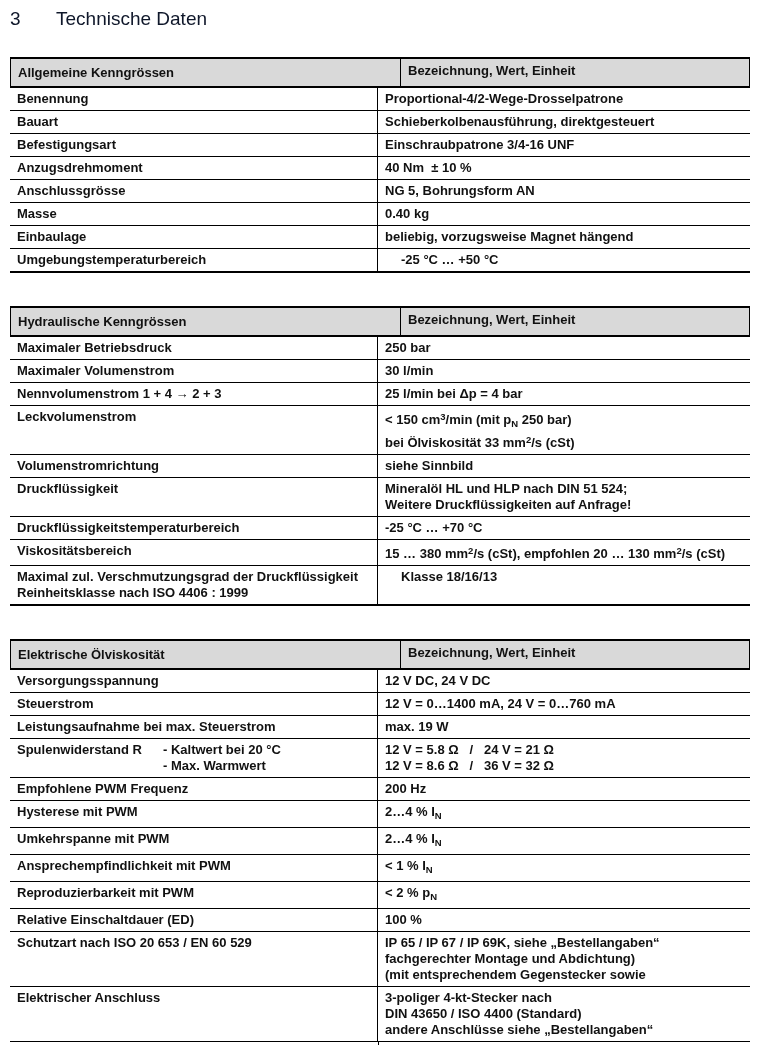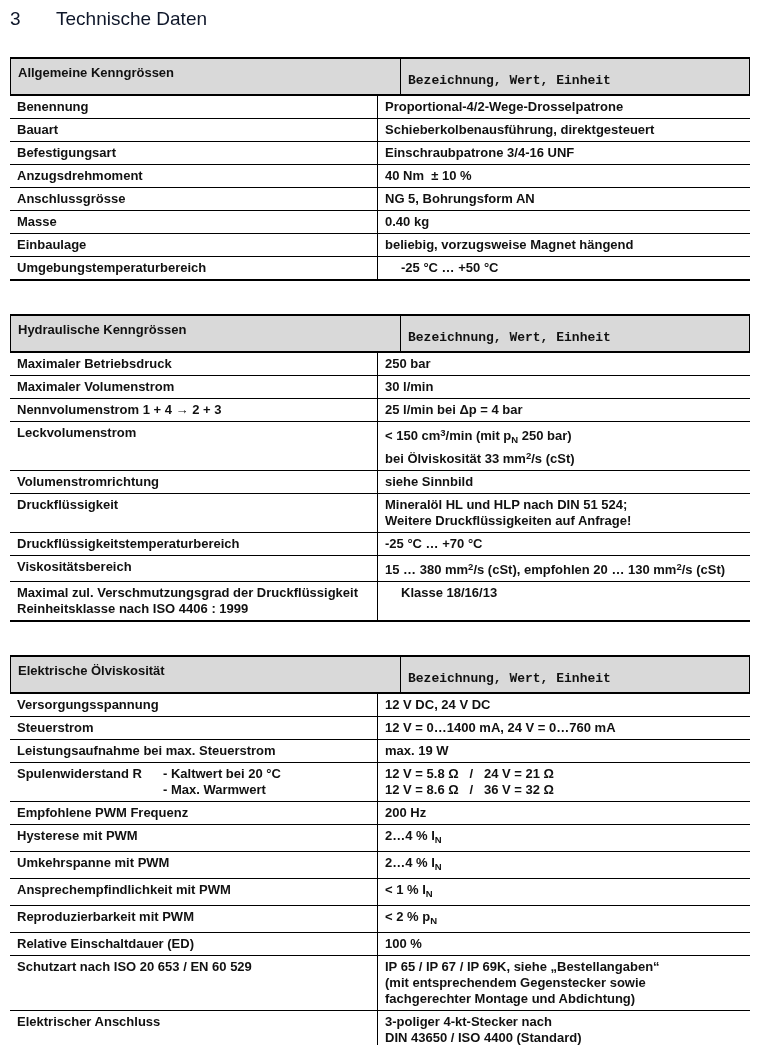--- a/index.html
+++ b/index.html
@@ -37,21 +37,21 @@
     border: 1px solid var(--border-color);
     border-top-width: 2px;
     border-bottom-width: 2px;
     font-weight: bold;
   }
   .thead .c1 {
     width: 390px;
     padding: 6px 18px 6px 7px;
     border-right: 1px solid var(--border-color);
   }
-  .thead .c2 { flex: 1; padding: 14px 8px 6px 7px; font-family: Liberation Mono, monospace; }
+  .thead .c2 { flex: 1; padding: 4px 8px 6px 7px; }
 
   .row { display: flex; border-bottom: 1px solid var(--border-color); font-weight: bold; }
   .row .c1 {
     width: 368px;
     padding: 3px 8px 3px 7px;
     border-right: 1px solid var(--border-color);
   }
   .row .c2 { flex: 1; padding: 3px 8px 3px 7px; }
 
   
@@ -328,22 +328,22 @@
           <div class="c2">
             <div class="cell-line"><span class="seg">100 %</span></div>
           </div>
         </div>
         <div class="row">
           <div class="c1">
             <div class="cell-line"><span class="seg">Schutzart nach ISO 20 653 / EN 60 529</span></div>
           </div>
           <div class="c2">
             <div class="cell-line"><span class="seg">IP 65 / IP 67 / IP 69K, siehe „Bestellangaben“</span></div>
+            <div class="cell-line"><span class="seg">fachgerechter Montage und Abdichtung)</span></div>
             <div class="cell-line"><span class="seg">(mit entsprechendem Gegenstecker sowie</span></div>
-            <div class="cell-line"><span class="seg">fachgerechter Montage und Abdichtung)</span></div>
           </div>
         </div>
         <div class="row">
           <div class="c1">
             <div class="cell-line"><span class="seg">Elektrischer Anschluss</span></div>
           </div>
           <div class="c2">
             <div class="cell-line"><span class="seg">3-poliger 4-kt-Stecker nach</span></div>
             <div class="cell-line"><span class="seg">DIN 43650 / ISO 4400 (Standard)</span></div>
             <div class="cell-line"><span class="seg">andere Anschlüsse siehe „Bestellangaben“</span></div>

